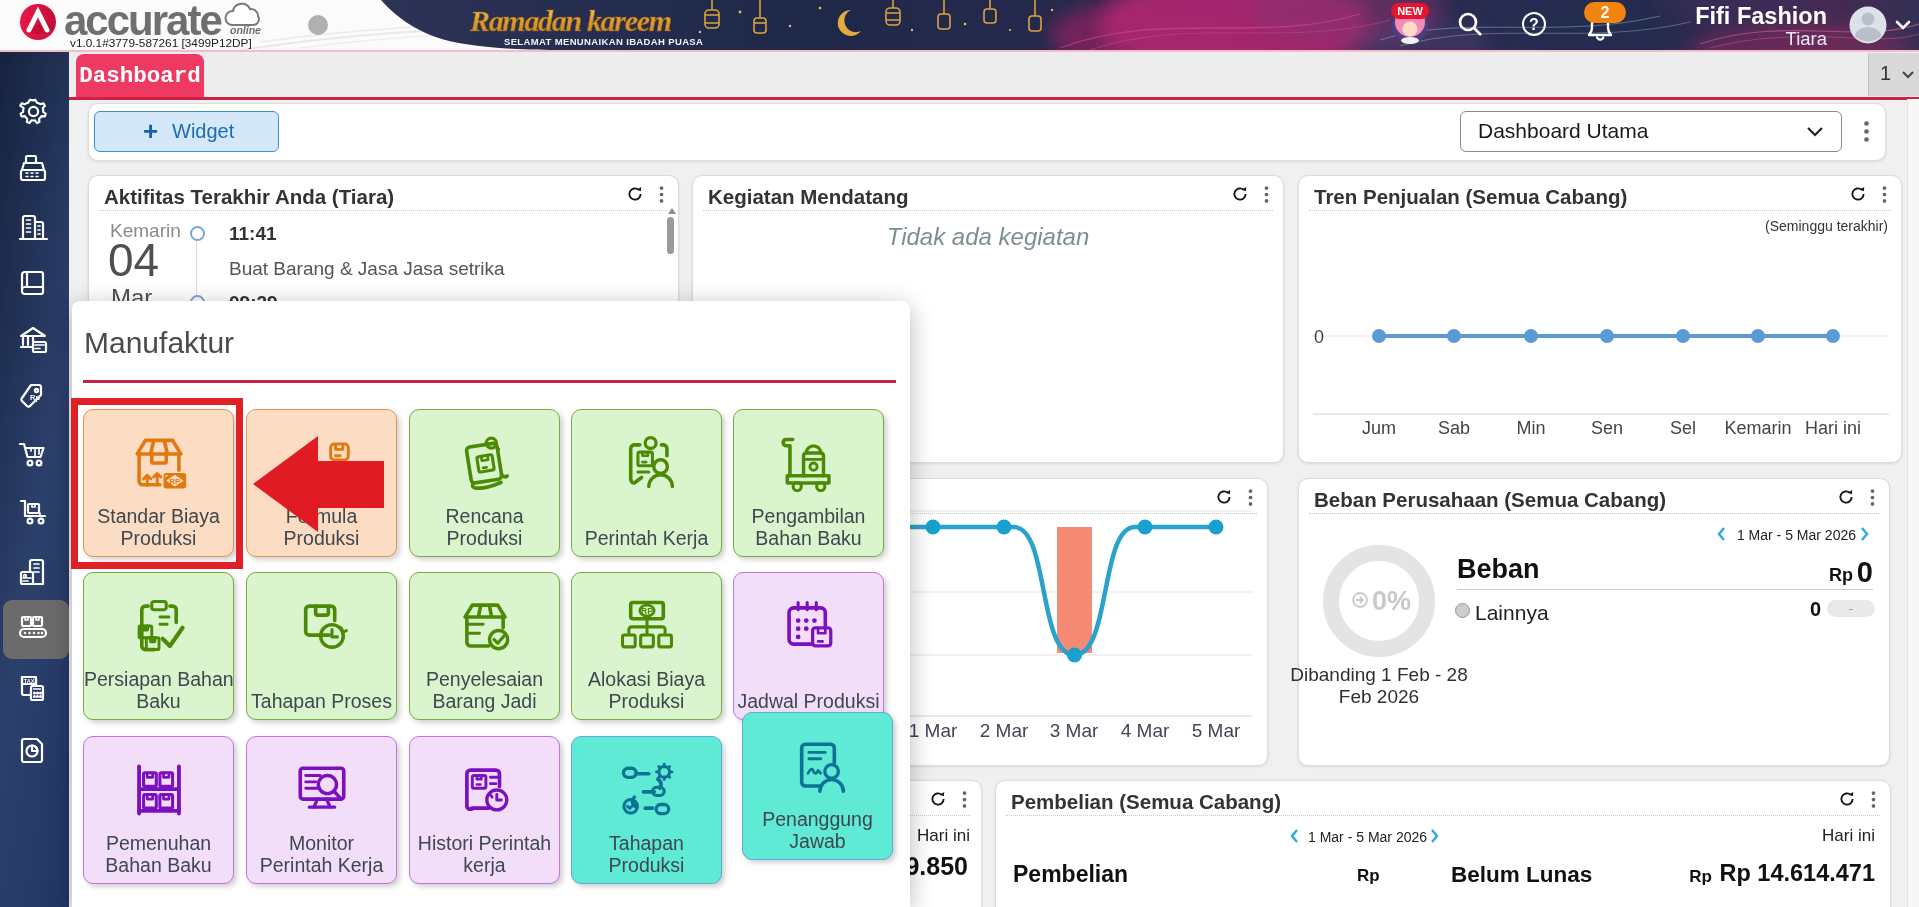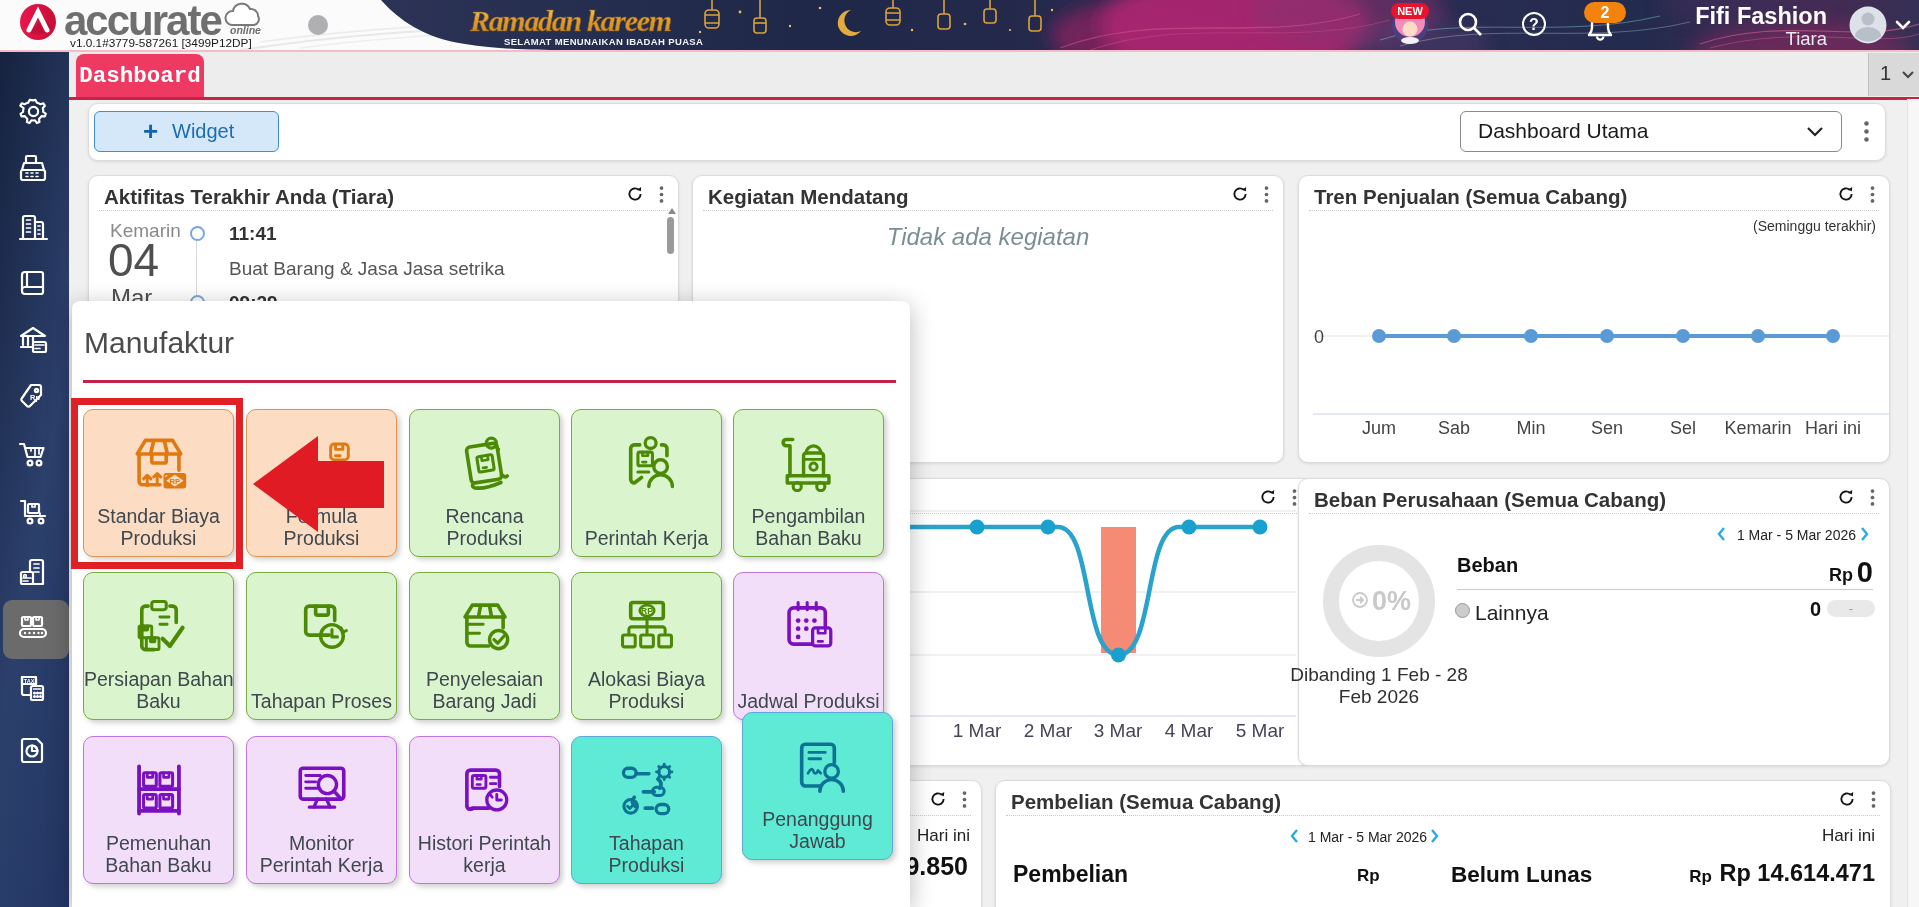--- a/index.html
+++ b/index.html
@@ -323,21 +323,21 @@
 <svg class="ref" viewBox="0 0 24 24">
         <use href="#refi"></use>
       </svg>
 <svg class="dots" viewBox="0 0 5 21">
         <use href="#dotsi"></use>
       </svg>
 <div class="csep"></div>
 <span style="position:absolute;left:50%;top:47px;transform:translateX(-50%);font-size:24px;font-style:italic;color:#7b8f93;">Tidak ada kegiatan</span>
 </div>
 
-<div class="card" style="left:1298px;top:175px;width:590px;height:286px;">
+<div class="card" style="left:1298px;top:175px;width:590px;height:286px;padding-left:12px;">
 <span class="chead">Tren Penjualan (Semua Cabang)</span>
 <svg class="ref" viewBox="0 0 24 24">
         <use href="#refi"></use>
       </svg>
 <svg class="dots" viewBox="0 0 5 21">
         <use href="#dotsi"></use>
       </svg>
 <div class="csep"></div>
 <span style="position:absolute;right:13px;top:42px;font-size:14px;color:#333;">(Seminggu terakhir)</span>
 <svg width="604" height="250" style="position:absolute;left:0;top:34px;">
@@ -361,21 +361,21 @@
           <text x="308" y="224">Sen</text>
           <text x="384" y="224">Sel</text>
           <text x="459" y="224">Kemarin</text>
           <text x="534" y="224">Hari ini</text>
 </g>
 </svg>
 </div>
 
 <div class="card" style="left:88px;top:478px;width:589px;height:286px;"></div>
 
-<div class="card" style="left:720px;top:478px;width:590px;height:286px;">
+<div class="card" style="left:676px;top:478px;width:590px;height:286px;">
 <span class="chead">Penjualan</span>
 <svg class="ref" viewBox="0 0 24 24">
         <use href="#refi"></use>
       </svg>
 <svg class="dots" viewBox="0 0 5 21">
         <use href="#dotsi"></use>
       </svg>
 <div class="csep"></div>
 <svg width="587" height="284" style="position:absolute;left:0;top:0;">
 <line x1="14" y1="32" x2="575" y2="32" stroke="#ededed" stroke-width="1.5"></line>
@@ -419,21 +419,21 @@
       </svg>
 <svg width="130" height="130" style="position:absolute;left:16px;top:58px;">
 <circle cx="64" cy="64" r="48" fill="none" stroke="#e4e4e4" stroke-width="16"></circle>
 <g stroke="#c9c9c9" stroke-width="1.8" fill="none">
           <circle cx="45" cy="63" r="7"></circle>
           <path d="M41,63 h7 M45,60 l3,3 -3,3"></path>
         </g>
 <text x="57" y="73" font-size="27" fill="#c9c9c9" font-weight="bold">0%</text>
 </svg>
 <div style="position:absolute;left:-10px;top:185px;width:180px;text-align:center;font-size:19px;color:#2f2f2f;line-height:22px;">Dibanding 1 Feb - 28<br>Feb 2026</div>
-<span style="position:absolute;left:158px;top:75px;font-size:20px;font-weight:bold;color:#111;">Beban</span>
+<span style="position:absolute;left:158px;top:75px;font-size:27px;font-weight:bold;color:#111;">Beban</span>
 <span style="position:absolute;right:36px;top:86px;font-size:18px;font-weight:bold;color:#111;">Rp</span>
 <span style="position:absolute;right:16px;top:77px;font-size:29px;font-weight:bold;color:#111;">0</span>
 <div style="position:absolute;left:158px;right:16px;top:110px;border-top:1px solid #ccc;"></div>
 <div style="position:absolute;left:156px;top:124px;width:13px;height:13px;border-radius:50%;background:#ccc;border:1.5px solid #999;"></div>
 <span style="position:absolute;left:176px;top:122px;font-size:21px;color:#222;">Lainnya</span>
 <span style="position:absolute;right:68px;top:119px;font-size:20px;font-weight:bold;color:#111;">0</span>
 <div style="position:absolute;right:14px;top:121px;width:48px;height:17px;background:#e9e9e9;border-radius:9px;text-align:center;font-size:13px;color:#999;line-height:17px;">-</div>
 </div>
 
 <div class="card" style="left:88px;top:780px;width:892px;height:200px;">

